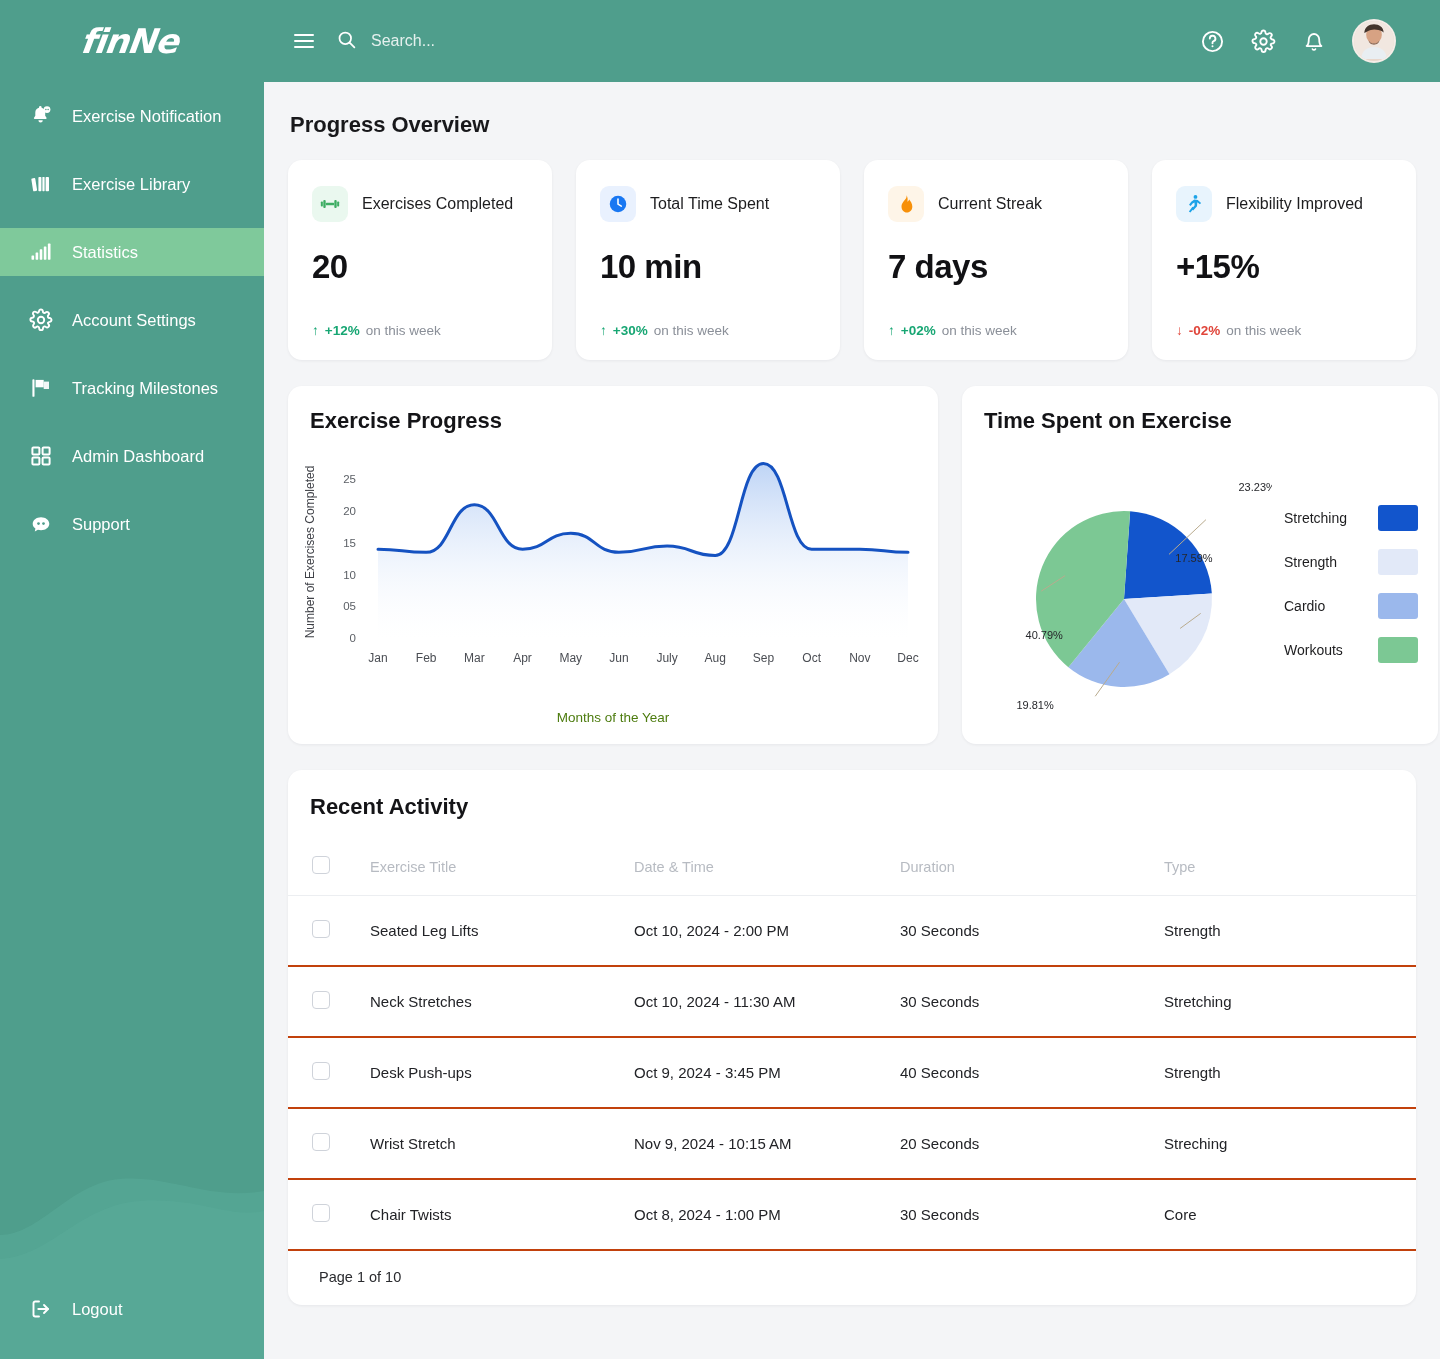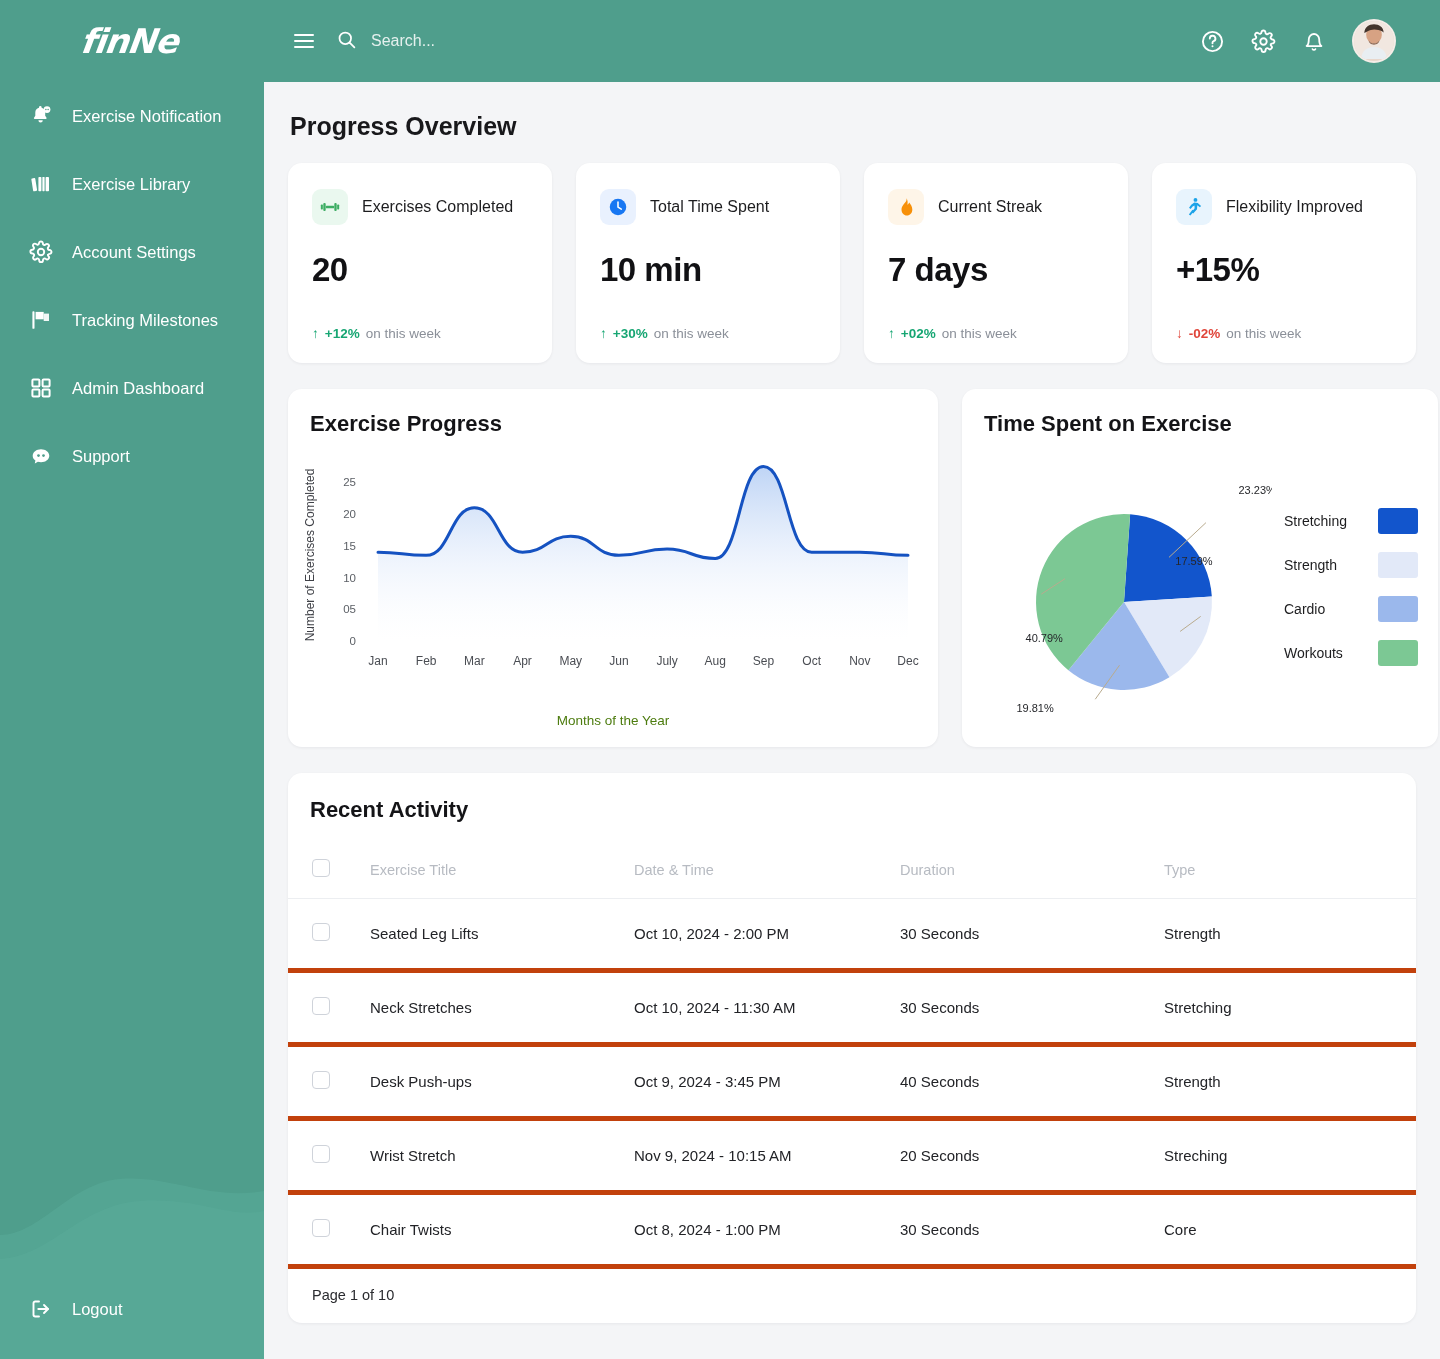--- a/index.html
+++ b/index.html
@@ -69,21 +69,21 @@
   .top-actions { display:flex; align-items:center; gap: 26px; }
   .top-icon { cursor: pointer; display:flex; align-items:center; }
   .avatar {
     width: 44px; height: 44px; border-radius: 50%;
     background: #e8d7cc; overflow: hidden; cursor: pointer;
     border: 2px solid rgba(255,255,255,0.55);
     display:flex; align-items:flex-end; justify-content:center;
   }
 
   .content { flex: 1; padding: 26px 24px 0 24px; overflow: hidden; }
-  .page-title { font-size: 25px; font-weight: 700; color: #18181b; margin: 4px 0 22px 2px; }
+  .page-title { font-size: 22px; font-weight: 700; color: #18181b; margin: 4px 0 22px 2px; }
 
   
   .stats-row { display: grid; grid-template-columns: repeat(4, 1fr); gap: 24px; }
   .stat-card {
     background: #ffffff; border-radius: 14px; padding: 26px 24px 22px 24px;
     box-shadow: 0 1px 3px rgba(16,24,40,0.06);
     min-height: 200px; display:flex; flex-direction:column;
   }
   .stat-head { display:flex; align-items:center; gap: 14px; }
   .stat-ico {
@@ -118,35 +118,35 @@
   .activity-card { margin-top: 26px; background:#fff; border-radius: 14px; box-shadow: 0 1px 3px rgba(16,24,40,0.06); }
   .activity-title { font-size: 22px; font-weight: 700; color: #141417; padding: 24px 0 22px 22px; }
   table { width: 100%; border-collapse: collapse; }
   th, td { text-align: left; }
   thead th {
     font-size: 14.5px; font-weight: 400; color: #b7bbc2;
     padding: 14px 8px 18px 8px; border-bottom: 1px solid #eceef1;
   }
   tbody td {
     font-size: 15px; color: #222327;
-    padding: 24px 8px; border-bottom: 5px solid #c2410c;
+    padding: 24px 8px; border-bottom: 2px solid #c2410c;
   }
   .col-check { width: 74px; padding-left: 24px !important; }
   .col-title { width: 264px; }
   .col-date  { width: 266px; margin-left: 25px; }
   .col-dur   { width: 264px; }
   .chk {
     width: 18px; height: 18px; border: 1.5px solid #cfd3da;
     border-radius: 4px; background: #fff; display:inline-block; cursor:pointer;
   }
   .table-foot {
     display:flex; align-items:center; justify-content: space-between;
     padding: 18px 24px 20px 24px;
   }
-  .page-info { font-size: 14.5px; color: #2a2b2f; }
+  .page-info { font-size: 14.5px; color: #2a2b2f; margin-left: 7px; }
   .pager { display:flex; gap: 14px; }
   .pg-btn {
     min-width: 110px; height: 38px; border-radius: 8px;
     border: 1px solid #dfe2e7; background: #fff;
     font-size: 14.5px; color: #1e1f23; cursor: pointer;
     font-family: "Liberation Sans", sans-serif;
   }
 </style>
 </head>
 <body>
@@ -183,20 +183,32 @@
           <svg width="24" height="24" viewBox="0 0 24 24" fill="#fff">
               <rect x="3.2" y="6.2" width="4" height="13" rx="1" transform="rotate(-9 5.2 12.7)"></rect>
               <rect x="9.4" y="5" width="3" height="14.2" rx="0.8"></rect>
               <rect x="13.4" y="5" width="2.2" height="14.2" rx="0.6"></rect>
               <rect x="16.6" y="5" width="3.4" height="14.2" rx="0.8"></rect>
             </svg>
         </span>
         <span class="nav-label">Exercise Library</span>
       </div>
 
+      <div class="nav-item active">
+        <span class="nav-ico">
+          <svg width="24" height="24" viewBox="0 0 24 24" fill="#fff">
+              <rect x="2.5" y="15.5" width="2.6" height="4.2" rx="0.6"></rect>
+              <rect x="6.6" y="12.4" width="2.6" height="7.3" rx="0.6"></rect>
+              <rect x="10.7" y="9.3" width="2.6" height="10.4" rx="0.6"></rect>
+              <rect x="14.8" y="6.4" width="2.6" height="13.3" rx="0.6"></rect>
+              <rect x="18.9" y="3.6" width="2.6" height="16.1" rx="0.6"></rect>
+            </svg>
+        </span>
+        <span class="nav-label">Statistics</span>
+      </div>
 
       <div class="nav-item">
         <span class="nav-ico">
           <svg width="24" height="24" viewBox="0 0 24 24" fill="none" stroke="#fff" stroke-width="1.9">
               <path d="M12 15.2a3.2 3.2 0 1 0 0-6.4 3.2 3.2 0 0 0 0 6.4Z"></path>
               <path d="M19.1 14.4a1.6 1.6 0 0 0 .32 1.76l.06.06a1.9 1.9 0 1 1-2.7 2.7l-.06-.06a1.6 1.6 0 0 0-1.76-.32 1.6 1.6 0 0 0-.97 1.47v.17a1.9 1.9 0 1 1-3.8 0v-.09a1.6 1.6 0 0 0-1.05-1.47 1.6 1.6 0 0 0-1.76.32l-.06.06a1.9 1.9 0 1 1-2.7-2.7l.06-.06a1.6 1.6 0 0 0 .32-1.76 1.6 1.6 0 0 0-1.47-.97H3.3a1.9 1.9 0 1 1 0-3.8h.09a1.6 1.6 0 0 0 1.47-1.05 1.6 1.6 0 0 0-.32-1.76l-.06-.06a1.9 1.9 0 1 1 2.7-2.7l.06.06a1.6 1.6 0 0 0 1.76.32h.08a1.6 1.6 0 0 0 .97-1.47V3.3a1.9 1.9 0 1 1 3.8 0v.09a1.6 1.6 0 0 0 .97 1.47 1.6 1.6 0 0 0 1.76-.32l.06-.06a1.9 1.9 0 1 1 2.7 2.7l-.06.06a1.6 1.6 0 0 0-.32 1.76v.08a1.6 1.6 0 0 0 1.47.97h.17a1.9 1.9 0 1 1 0 3.8h-.09a1.6 1.6 0 0 0-1.47.97Z"></path>
             </svg>
         </span>
         <span class="nav-label">Account Settings</span>
       </div>

